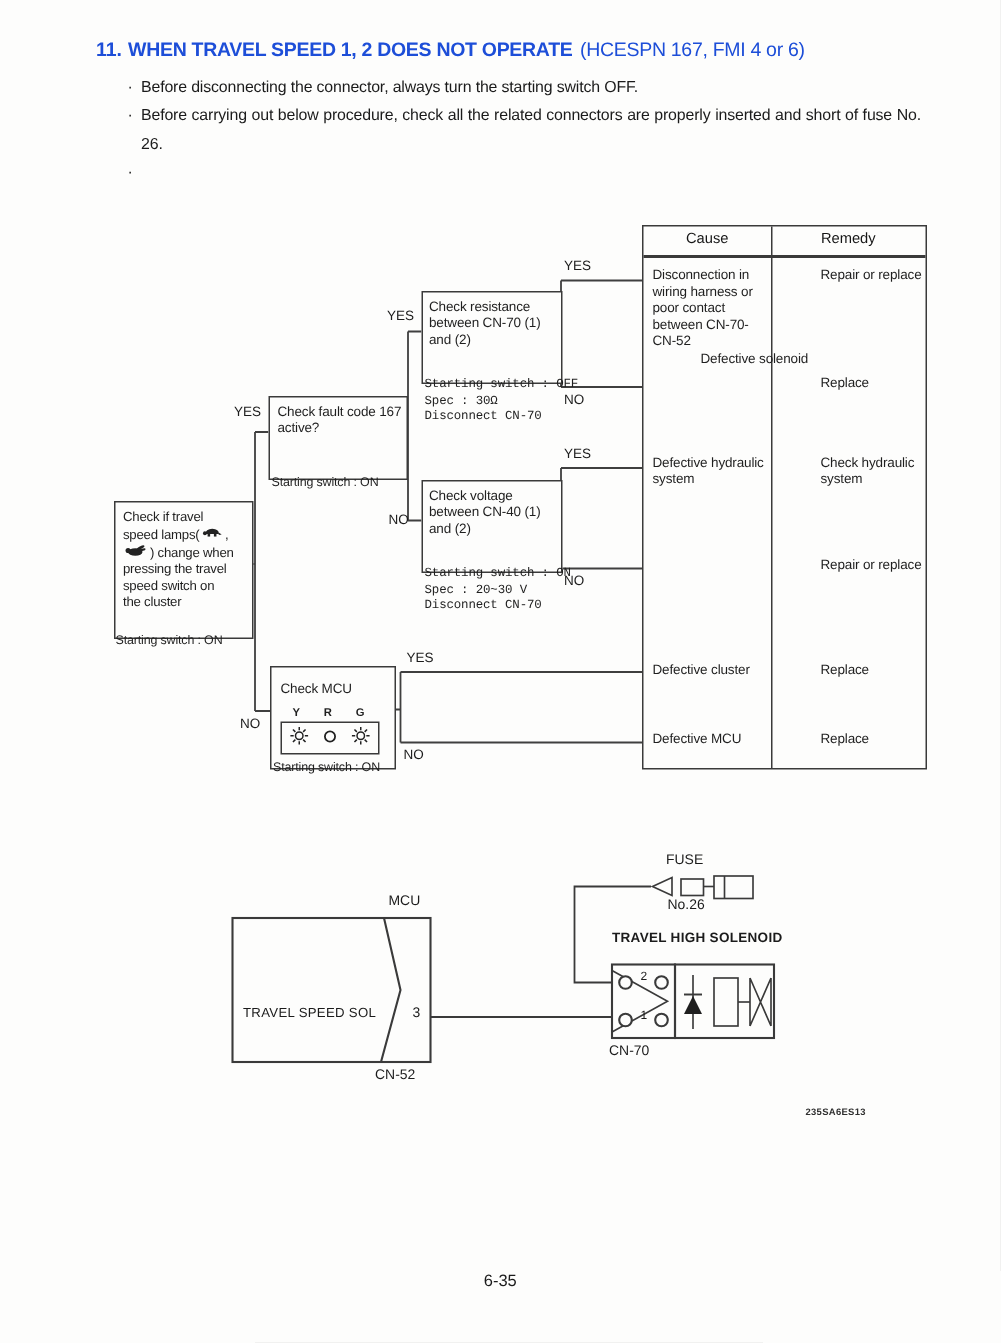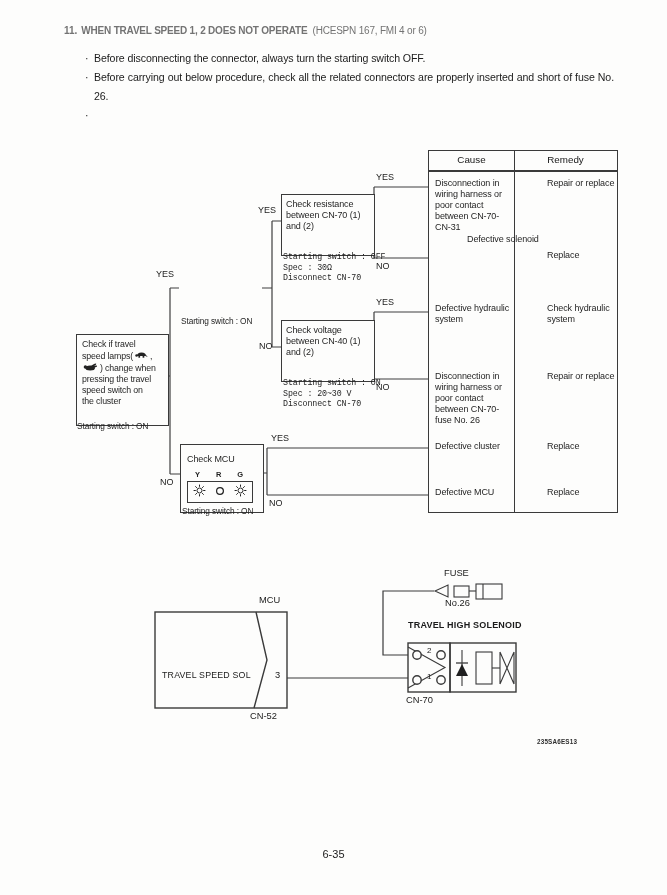--- a/index.html
+++ b/index.html
@@ -5,21 +5,21 @@
   html,body{margin:0;padding:0;background:#e8e8e8;}
   .page{
     position:relative; width:667px; height:895px; margin:0 auto;
     background:#fdfdfc; color:#1f1f1f;
     font-family:"Liberation Sans","DejaVu Sans",sans-serif;
     overflow:hidden;
   }
   svg.overlay{position:absolute;left:0;top:0;pointer-events:none;}
 
   
-  .title{position:absolute;top:25px;left:64px;font-size:10px;white-space:nowrap;color:#737373;}
+  .title{position:absolute;top:25px;left:64px;font-size:13px;white-space:nowrap;color:#1d4ed8;}
   .title .num{font-weight:bold;margin-right:4px;}
   .title .main{font-weight:bold;letter-spacing:-0.2px;}
   .title .sub{font-weight:normal;margin-left:5px;letter-spacing:-0.2px;}
 
   .notes{position:absolute;top:49px;left:85px;width:529px;font-size:10.6px;line-height:19px;color:#1b1b1b;}
   .note{display:flex;}
   .note .b{width:9px;flex:none;}
   .note .t{text-align:justify;letter-spacing:-0.1px;}
 
   
@@ -155,20 +155,21 @@
           </svg>
       </span>
       <span>) change when</span>
     </div>
     <div class="ln">pressing the travel</div>
     <div class="ln">speed switch on</div>
     <div class="ln">the cluster</div>
   </div>
   <div class="cond" style="left:77px;top:421px;">Starting switch : ON</div>
 
+  <div class="fbox" style="left:179px;top:264px;width:84px;height:48px;">Check fault code 167 active?</div>
   <div class="cond" style="left:181px;top:316px;">Starting switch : ON</div>
 
   <div class="fbox" style="left:281px;top:194px;width:86px;height:54px;padding-left:4px;">Check resistance between CN-70 (1) and (2)</div>
   <div class="specs" style="left:283px;top:252px;">
     <div>Starting switch : OFF</div>
     <div>Spec : 30Ω</div>
     <div>Disconnect CN-70</div>
   </div>
 
   <div class="fbox" style="left:281px;top:320px;width:86px;height:54px;padding-left:4px;">Check voltage between CN-40 (1) and (2)</div>
@@ -217,27 +218,26 @@
   <div class="yn" style="left:376px;top:382px;">NO</div>
   <div class="yn" style="left:271px;top:433px;">YES</div>
   <div class="yn" style="left:269px;top:498px;">NO</div>
 
   <div class="tbl">
     <div class="hdr"></div>
     <div class="vline"></div>
     <div class="hcell c1">Cause</div>
     <div class="hcell c2">Remedy</div>
 
-    <div class="cell cause" style="top:27px;">Disconnection in wiring harness or poor contact between CN-70-CN-31</div>
+    <div class="cell cause" style="top:27px;">Disconnection in wiring harness or poor contact between CN-70-CN-52</div>
     <div class="cell remedy" style="top:27px;">Repair or replace</div>
     <div class="cell cause" style="top:83px;padding-left:32px;">Defective solenoid</div>
     <div class="cell remedy" style="top:99px;">Replace</div>
     <div class="cell cause" style="top:152px;">Defective hydraulic system</div>
     <div class="cell remedy" style="top:152px;">Check hydraulic system</div>
-    <div class="cell cause" style="top:220px;">Disconnection in wiring harness or poor contact between CN-70-fuse No. 26</div>
     <div class="cell remedy" style="top:220px;">Repair or replace</div>
     <div class="cell cause" style="top:290px;">Defective cluster</div>
     <div class="cell remedy" style="top:290px;">Replace</div>
     <div class="cell cause" style="top:336px;">Defective MCU</div>
     <div class="cell remedy" style="top:336px;">Replace</div>
   </div>
 
   <div class="dlabel" style="left:259px;top:595px;">MCU</div>
   <div class="dlabel" style="left:250px;top:711px;">CN-52</div>
   <div class="dlabel" style="left:162px;top:670px;font-size:8.8px;letter-spacing:0.2px;">TRAVEL SPEED SOL</div>

